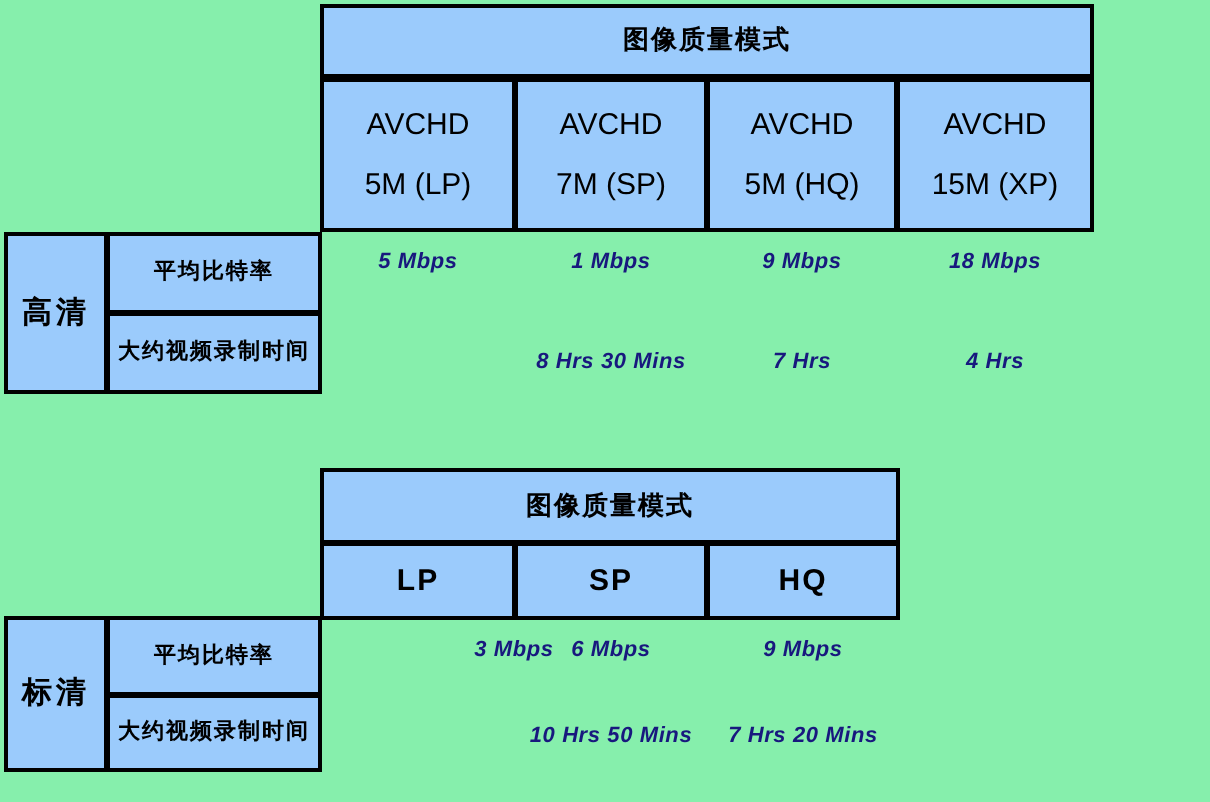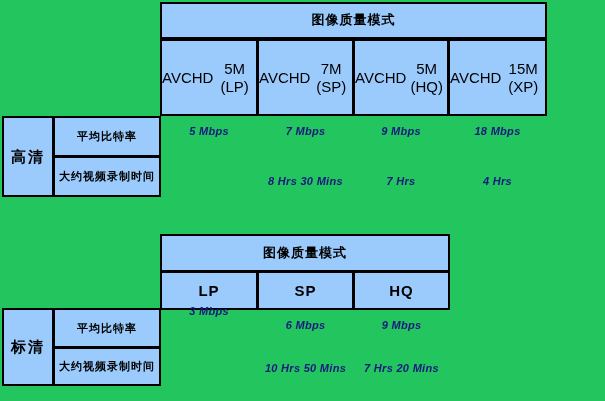--- a/index.html
+++ b/index.html
@@ -13,21 +13,21 @@
     position: relative;
     overflow: hidden;
     font-family: "Liberation Sans", "DejaVu Sans", sans-serif;
   }
 
   .stage {
     position: absolute;
     left: 0; top: 0;
     width: 605px;
     height: 401px;
-    background: #22c55e;
+    background: #86efac;
   }
 
   
   .cell {
     position: absolute;
     background: #9BCBFC;
     border: 2px solid #000000;
     box-sizing: border-box;
     display: flex;
     align-items: center;
@@ -39,21 +39,21 @@
 
   .cell.hdr {
     font-size: 13px;
     font-weight: bold;
     letter-spacing: 1px;
   }
 
   .cell.mode {
     font-size: 15px;
     font-weight: normal;
-    flex-direction: row;
+    flex-direction: column;
     justify-content: space-around;
     padding: 6px 0;
   }
   .cell.mode .l1 { display: block; }
   .cell.mode .l2 { display: block; }
 
   .cell.mode-simple {
     font-size: 15px;
     font-weight: bold;
     letter-spacing: 1px;
@@ -112,21 +112,21 @@
     <span class="l2">15M (XP)</span>
   </div>
 
   <div class="cell sidelabel" style="left:2px; top:116px; width:52px; height:81px;">高清</div>
 
   <div class="cell rowlabel" style="left:53px; top:116px; width:108px; height:41px;">平均比特率</div>
 
   <div class="cell rowlabel" style="left:53px; top:156px; width:108px; height:41px;">大约视频录制时间</div>
 
   <div class="val" style="left:160px; top:116px; width:98px; height:30px;">5 Mbps</div>
-  <div class="val" style="left:257px; top:116px; width:97px; height:30px;">7 Mbps</div>
+  <div class="val" style="left:257px; top:116px; width:97px; height:30px;">1 Mbps</div>
   <div class="val" style="left:353px; top:116px; width:96px; height:30px;">9 Mbps</div>
   <div class="val" style="left:448px; top:116px; width:99px; height:30px;">18 Mbps</div>
 
   <div class="val" style="left:257px; top:166px; width:97px; height:30px;">8 Hrs 30 Mins</div>
   <div class="val" style="left:353px; top:166px; width:96px; height:30px;">7 Hrs</div>
   <div class="val" style="left:448px; top:166px; width:99px; height:30px;">4 Hrs</div>
 
   <div class="cell hdr" style="left:160px; top:234px; width:290px; height:38px;">图像质量模式</div>
 
   <div class="cell mode-simple" style="left:160px; top:271px; width:98px; height:39px;">LP</div>
@@ -134,20 +134,20 @@
   <div class="cell mode-simple" style="left:257px; top:271px; width:97px; height:39px;">SP</div>
 
   <div class="cell mode-simple" style="left:353px; top:271px; width:97px; height:39px;">HQ</div>
 
   <div class="cell sidelabel" style="left:2px; top:308px; width:52px; height:78px;">标清</div>
 
   <div class="cell rowlabel" style="left:53px; top:308px; width:108px; height:40px;">平均比特率</div>
 
   <div class="cell rowlabel" style="left:53px; top:347px; width:108px; height:39px;">大约视频录制时间</div>
 
-  <div class="val" style="left:160px; top:296px; width:98px; height:30px;">3 Mbps</div>
+  <div class="val" style="left:160px; top:310px; width:98px; height:30px;padding-left:48px;">3 Mbps</div>
   <div class="val" style="left:257px; top:310px; width:97px; height:30px;">6 Mbps</div>
   <div class="val" style="left:353px; top:310px; width:97px; height:30px;">9 Mbps</div>
 
   <div class="val" style="left:257px; top:353px; width:97px; height:30px;">10 Hrs 50 Mins</div>
   <div class="val" style="left:353px; top:353px; width:97px; height:30px;">7 Hrs 20 Mins</div>
 
 </div>
 
 </body></html>

